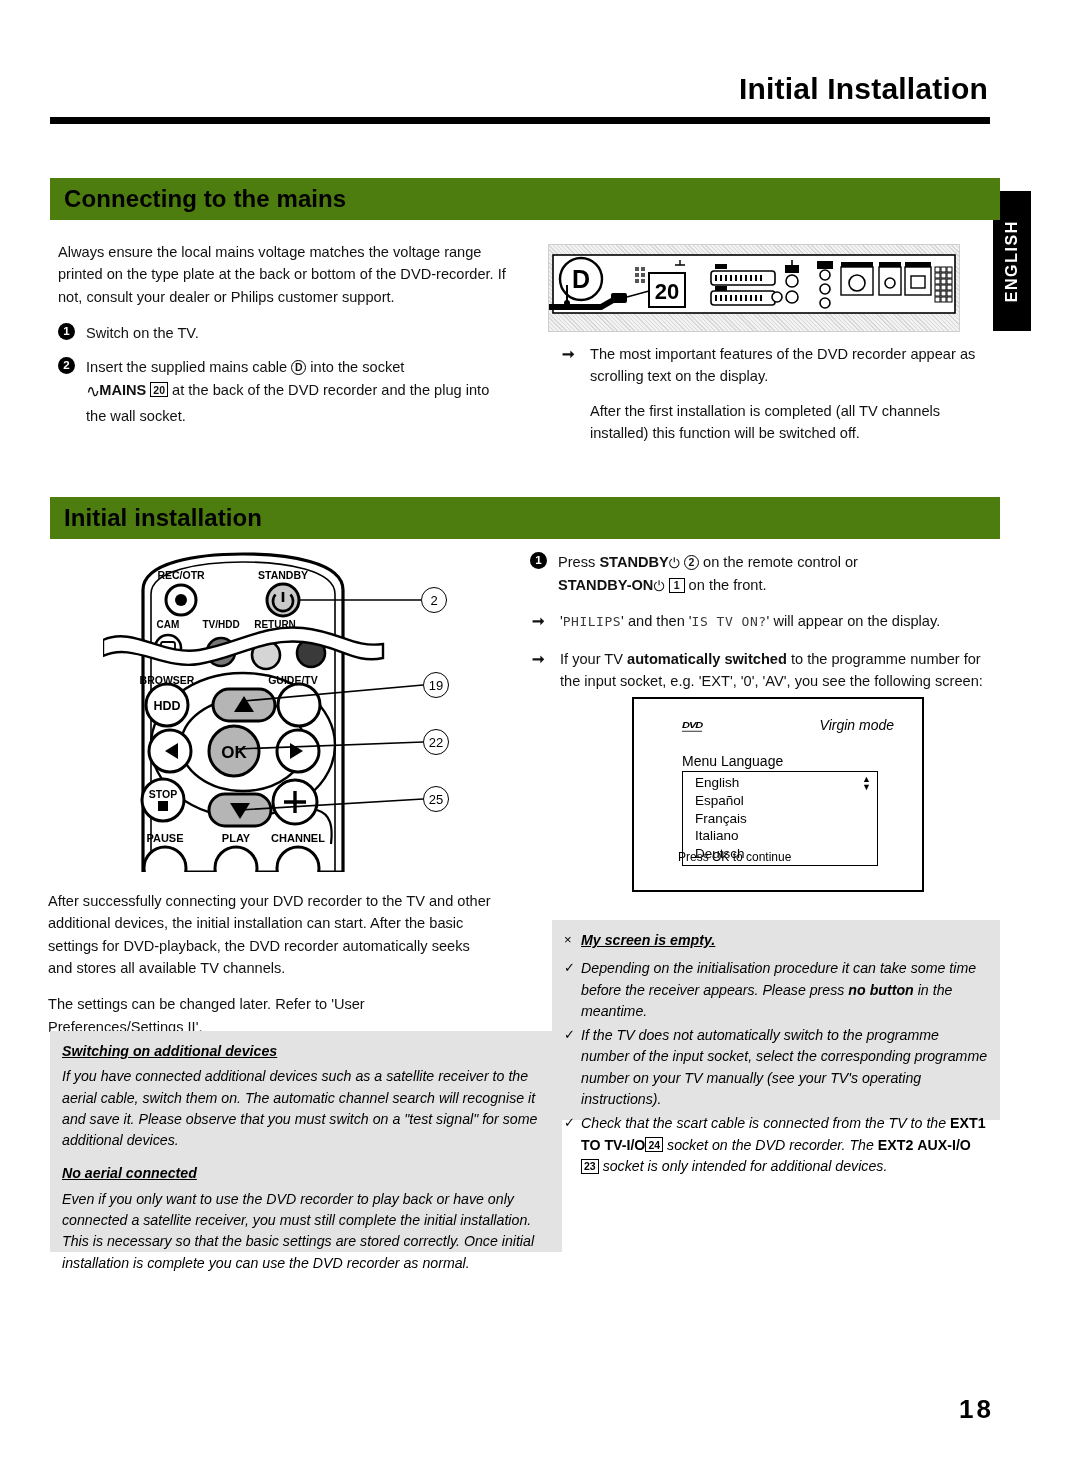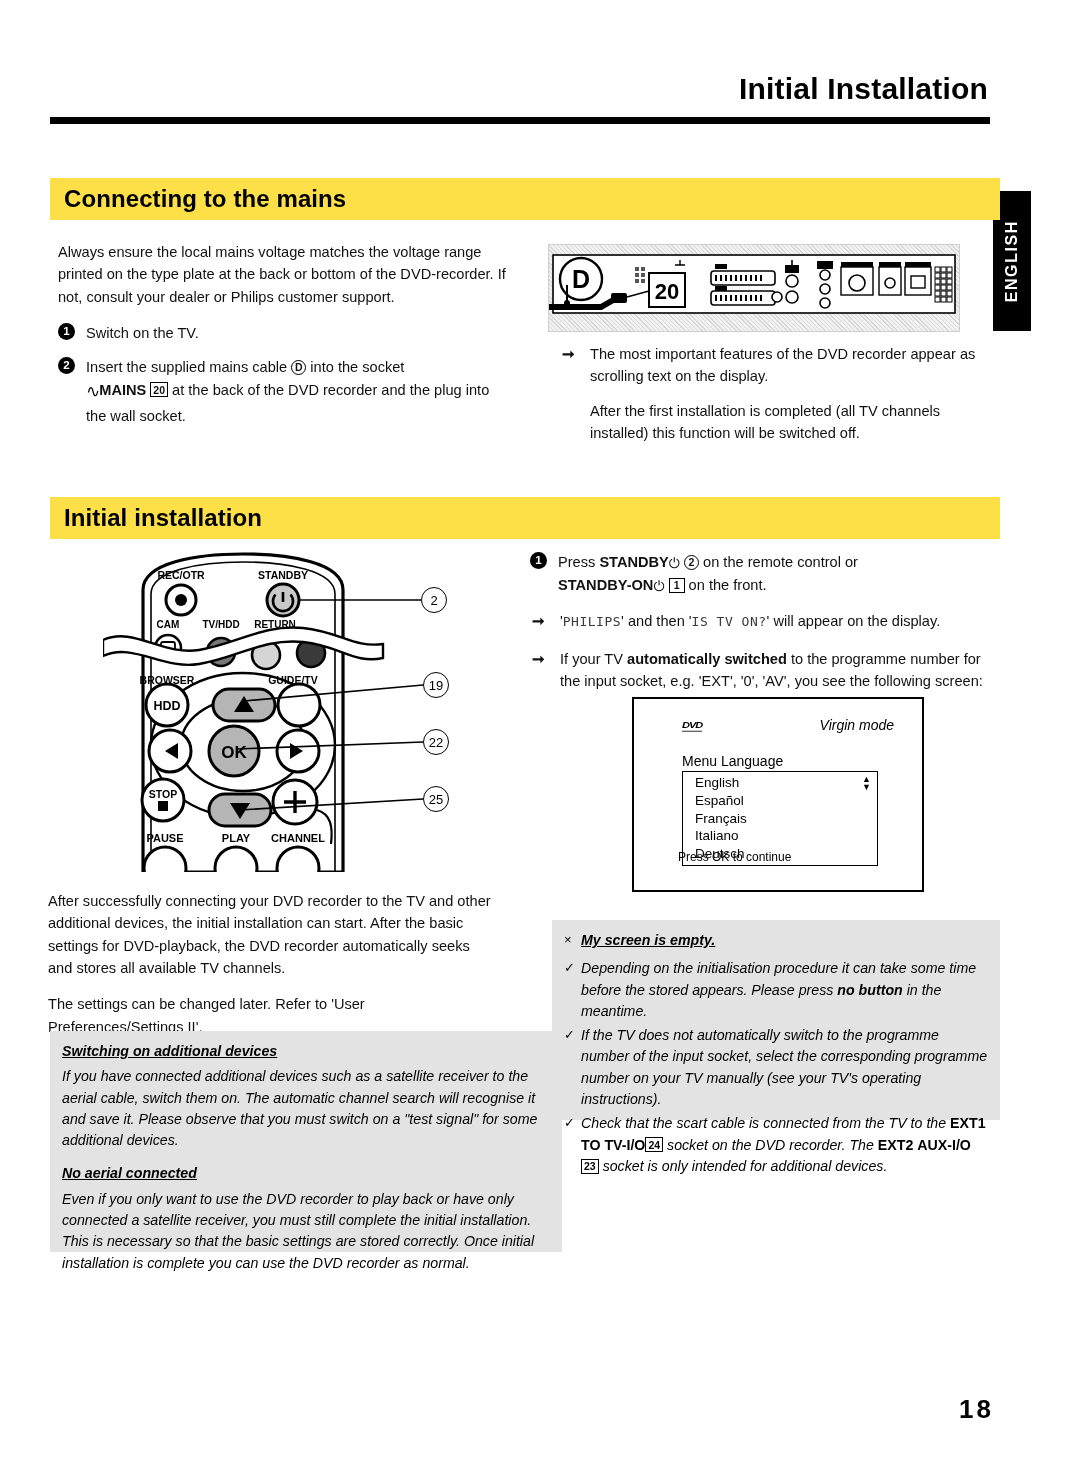--- a/index.html
+++ b/index.html
@@ -56,21 +56,21 @@
     writing-mode: vertical-rl;
     transform: rotate(180deg);
     font-size: 16px;
     font-weight: bold;
     letter-spacing: 1.6px;
   }
 
   
   .section-bar {
     position: absolute;
-    background: #fde047;
+    background: #4d7c0f;
     display: flex;
     align-items: center;
   }
   .section-bar .lbl {
     font-size: 24px;
     font-weight: bold;
     padding-left: 14px;
     letter-spacing: .1px;
   }
   #bar-mains { left: 50px; top: 178px; width: 950px; height: 42px; }
@@ -598,21 +598,21 @@
     <div>Even if you only want to use the DVD recorder to play back or have only connected a satellite receiver, you must still complete the initial installation. This is necessary so that the basic settings are stored correctly. Once initial installation is complete you can use the DVD recorder as normal.</div>
   </div>
 
   <div class="tipbox" style="left:552px; top:920px; width:448px; height:200px;">
     <div class="tip-row">
       <span class="mk">×</span>
       <span class="tip-head">My screen is empty.</span>
     </div>
     <div class="tip-row">
       <span class="mk">✓</span>
-      <span>Depending on the initialisation procedure it can take some time before the stored appears. Please press</span>
+      <span>Depending on the initialisation procedure it can take some time before the receiver appears. Please press</span>
       <b>no button</b>
       <span>in the meantime.</span>
     </div>
     <div class="tip-row">
       <span class="mk">✓</span>
       <span>If the TV does not automatically switch to the programme number of the input socket, select the corresponding programme number on your TV manually (see your TV's operating instructions).</span>
     </div>
     <div class="tip-row">
       <span class="mk">✓</span>
       <span>Check that the scart cable is connected from the TV to the</span>

